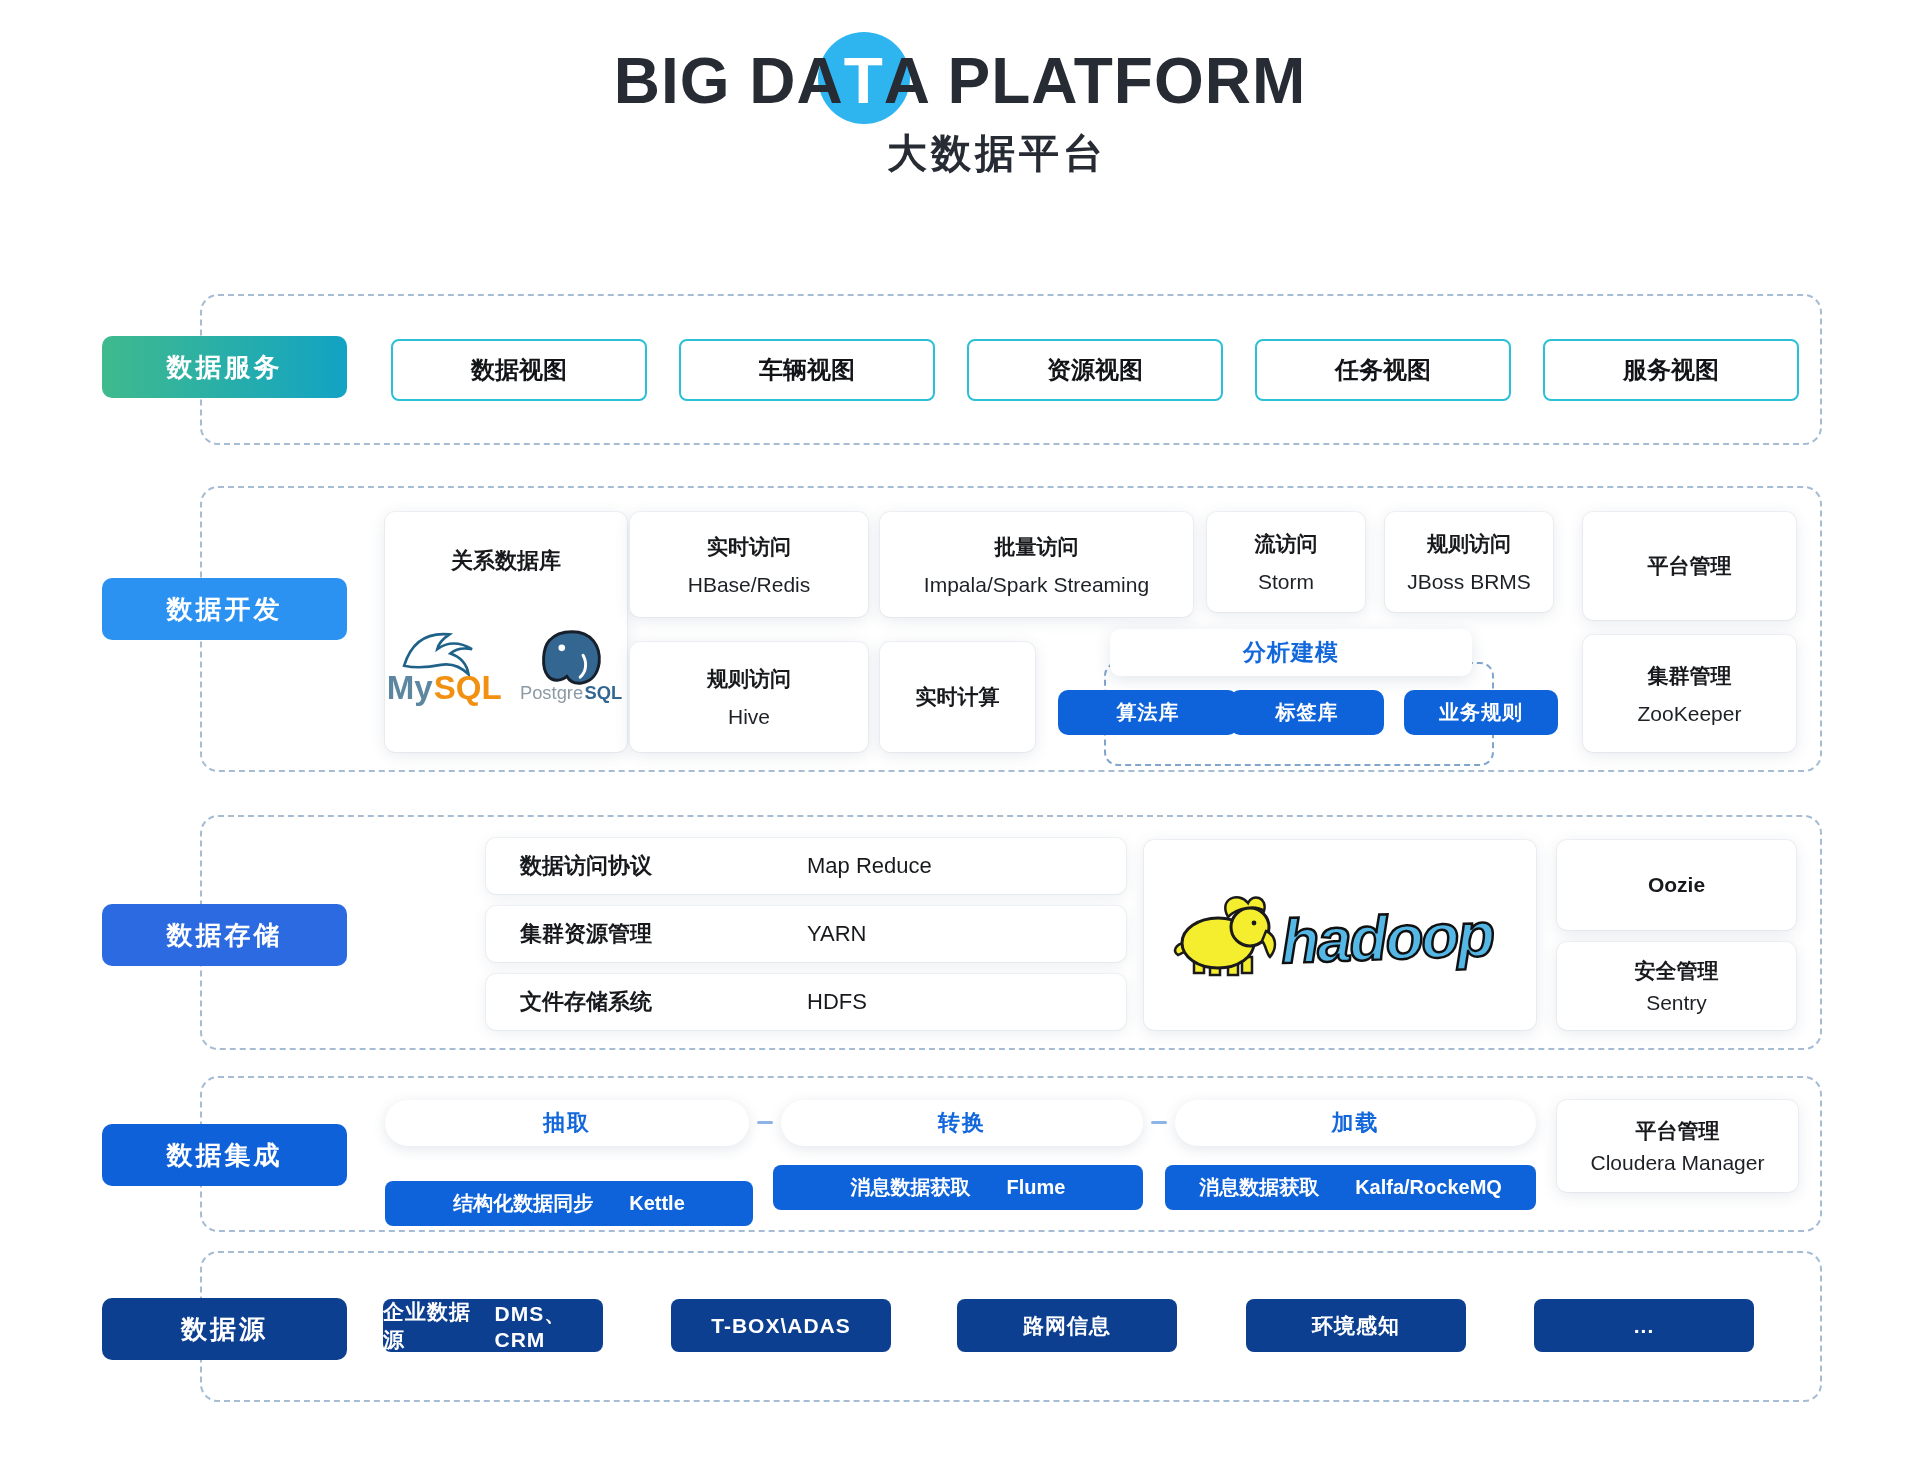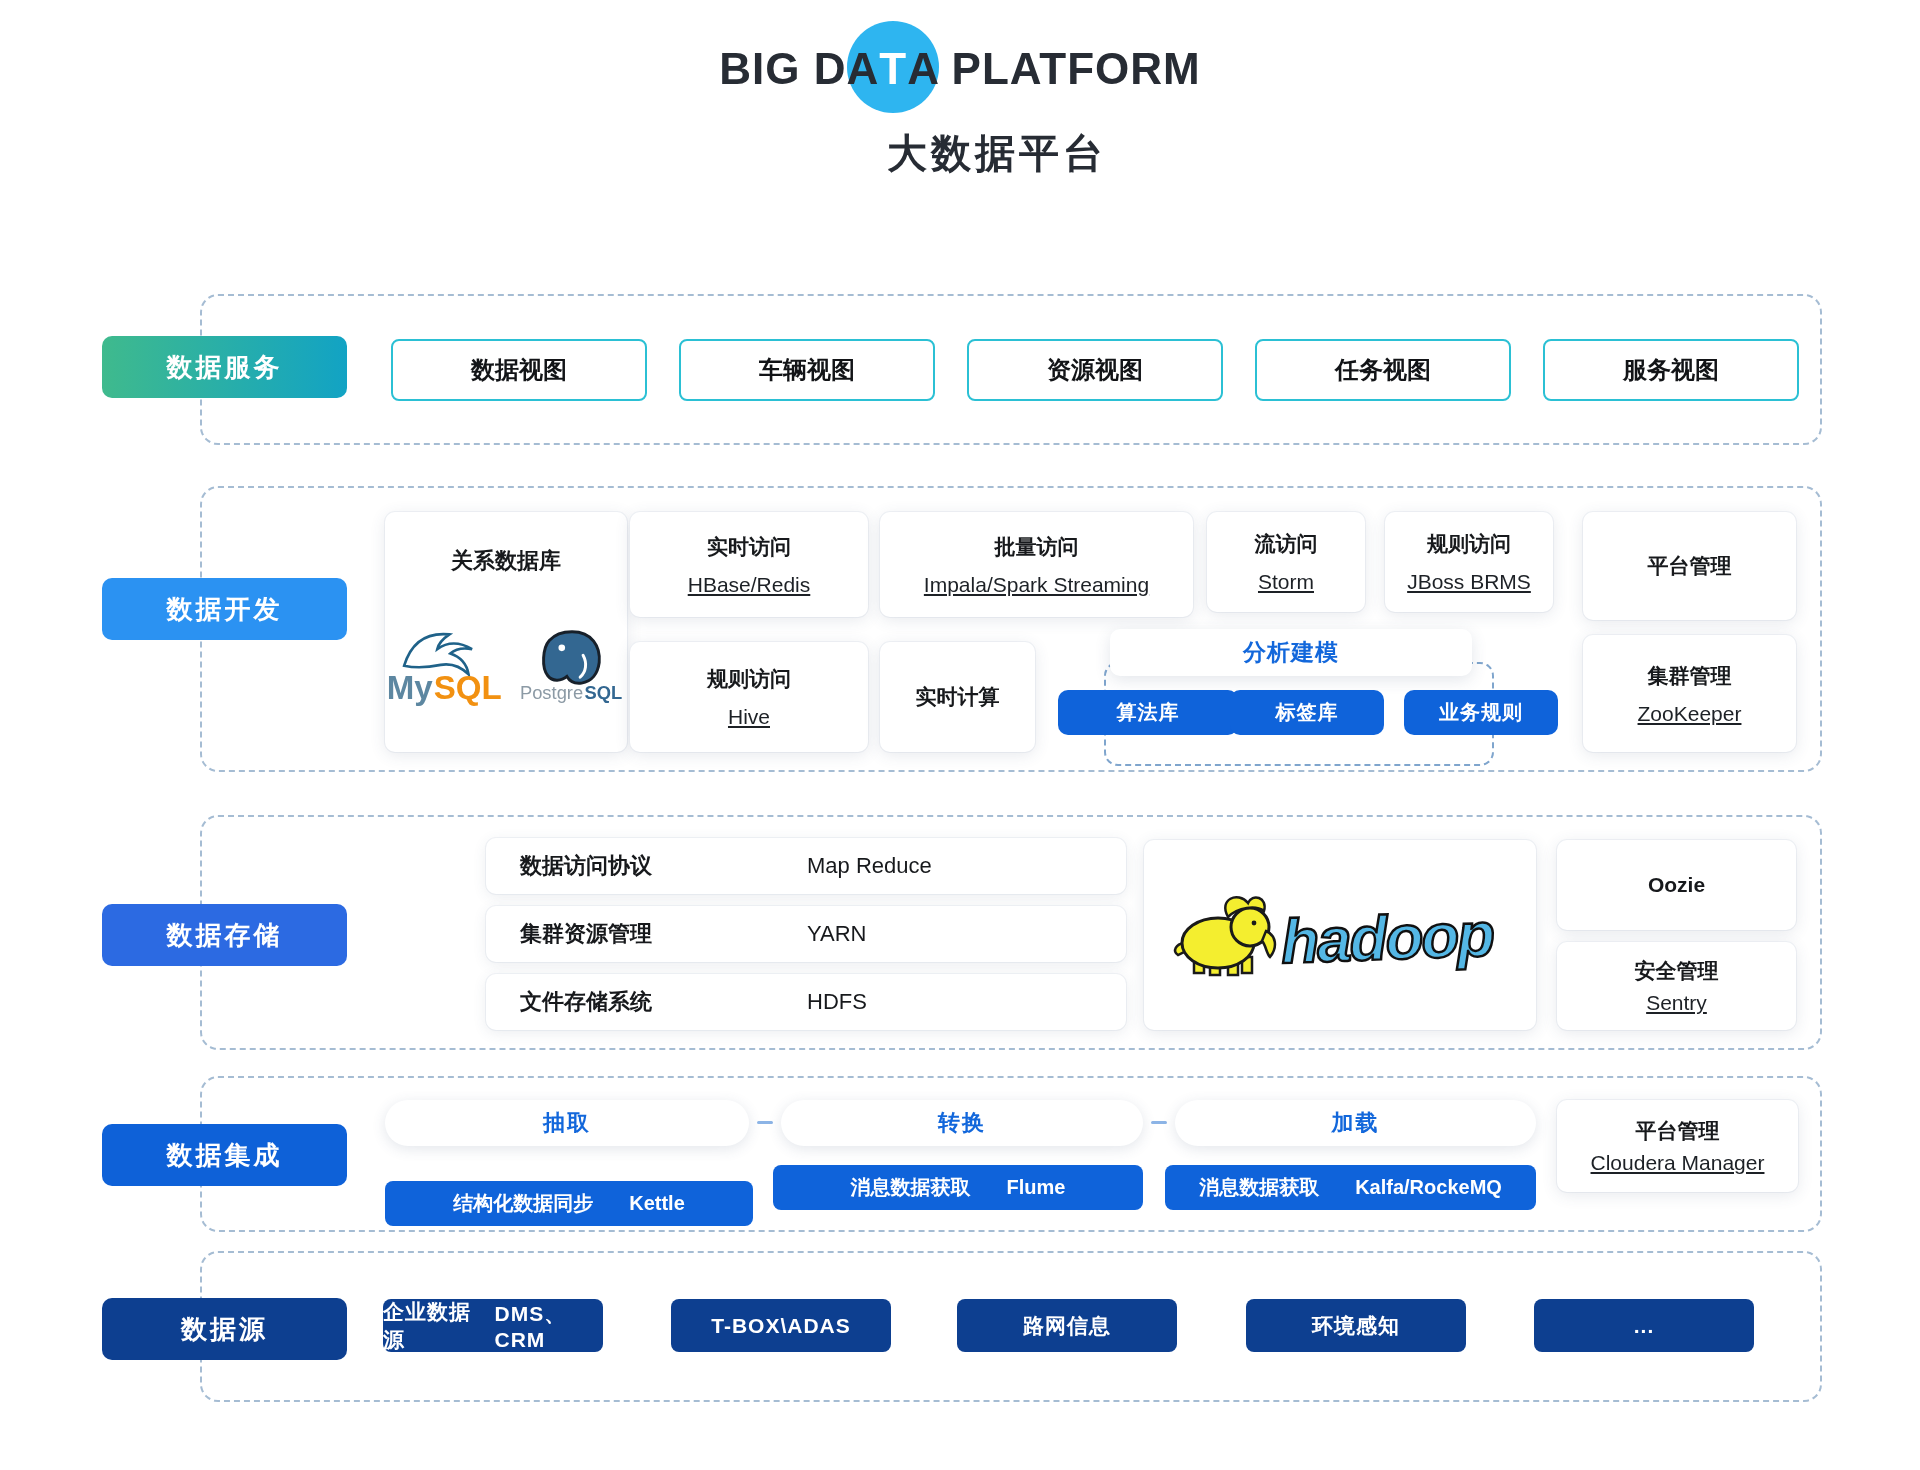--- a/index.html
+++ b/index.html
@@ -4,21 +4,21 @@
 <style>
   html,body{margin:0;padding:0;}
   body{
     width:1920px;height:1470px;position:relative;background:#ffffff;
     font-family:"Liberation Sans","DejaVu Sans",sans-serif;color:#17191c;
     overflow:hidden;
   }
   
   .title{
     position:absolute;top:44px;left:0;width:100%;text-align:center;
-    font-size:44px;font-weight:800;letter-spacing:1px;color:#272c34;
+    font-size:64px;font-weight:800;letter-spacing:1px;color:#272c34;
     isolation:isolate;white-space:nowrap;
   }
   .title .accent{position:relative;color:#ffffff;display:inline-block;}
   .title .accent::before{
     content:"";position:absolute;left:50%;top:46%;transform:translate(-50%,-50%);
     width:92px;height:92px;border-radius:50%;background:#2eb5f0;z-index:-1;
   }
   .subtitle{
     position:absolute;top:126px;left:0;width:100%;text-align:center;
     font-size:40px;font-weight:700;letter-spacing:4px;color:#272c34;padding-left:37px;
@@ -51,21 +51,21 @@
     font-size:24px;font-weight:700;color:#121417;box-sizing:border-box;
   }
   
   .card{
     position:absolute;background:#ffffff;border-radius:10px;
     box-shadow:0 3px 16px rgba(56,78,110,0.12),0 0 0 1px #f3f5f8;
     display:flex;flex-direction:column;align-items:center;justify-content:center;
     gap:12px;font-size:21px;text-align:center;box-sizing:border-box;
   }
   .card .l1{font-weight:700;color:#17191c;}
-  .card .l2{font-weight:500;color:#1d2126;text-decoration:underline;}
+  .card .l2{font-weight:500;color:#1d2126;}
   
   .rel-title{position:absolute;top:34px;width:100%;text-align:center;font-size:22px;font-weight:700;}
   .logo-row{position:absolute;bottom:42px;width:100%;display:flex;justify-content:center;align-items:flex-end;gap:10px;}
   
   .modeling-dashed{
     position:absolute;border:2px dashed #7fa5cd;border-radius:14px;box-sizing:border-box;
   }
   .modeling-title{
     position:absolute;background:#fff;border-radius:10px;z-index:2;
     box-shadow:0 4px 16px rgba(56,78,110,0.14);

